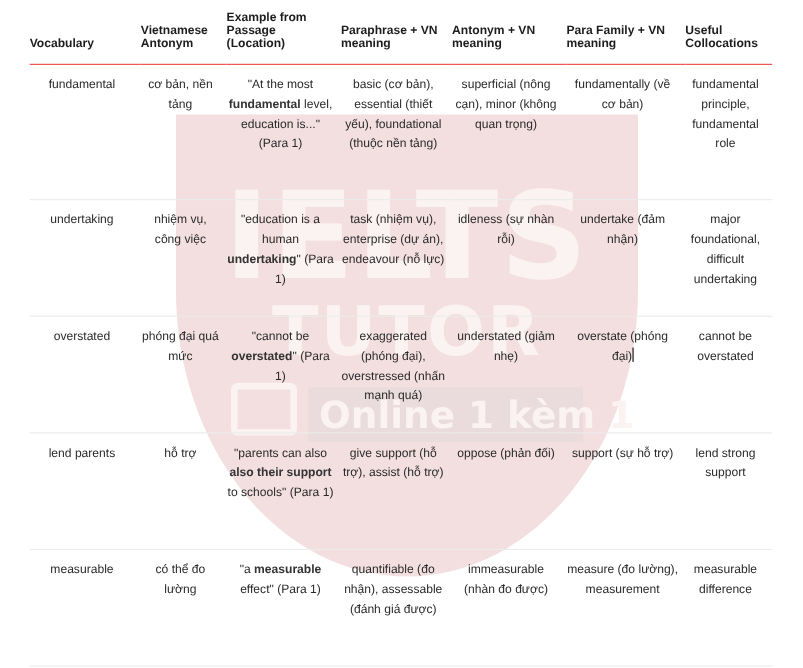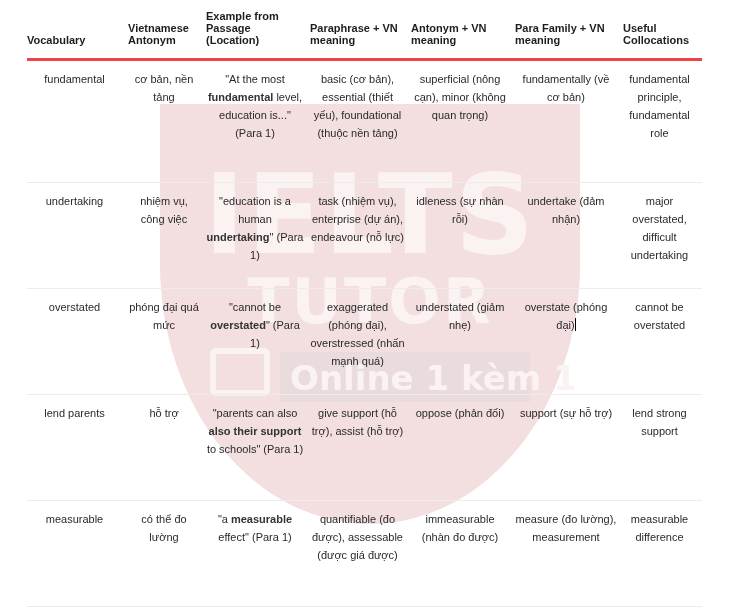--- a/index.html
+++ b/index.html
@@ -37,21 +37,21 @@
       color: #fbf2f2; font-weight: bold; font-family: "DejaVu Sans", sans-serif;
     }
 
     table.vocab {
       position: absolute; left: 27px; top: 0; width: 675px;
       border-collapse: collapse; z-index: 1; table-layout: fixed;
     }
     table.vocab th {
       font-size: 11px; font-weight: bold; text-align: left; vertical-align: bottom;
       line-height: 12px; padding: 10px 4px 12px 0; color: #1d1d1f;
-      border-bottom: 3px solid #ef4444;
+      border-bottom: 1px solid #ef4444;
     }
     table.vocab td {
       font-size: 11px; line-height: 18px; vertical-align: top; text-align: center;
       padding: 9px 6px 10px 0; color: #2a2a2a;
       border-bottom: 1px solid #ececec;
     }
     table.vocab td b { font-weight: bold; color: #333; }
     .col1 { width: 101px; }
     .col2 { width: 78px; }
     .col3 { width: 104px; }
@@ -104,21 +104,21 @@
       <td>fundamentally (về cơ bản)</td>
       <td>fundamental principle, fundamental role</td>
     </tr>
     <tr style="height:106px">
       <td>undertaking</td>
       <td>nhiệm vụ, công việc</td>
       <td><span>"education is a human </span><b>undertaking</b><span>" (Para 1)</span></td>
       <td>task (nhiệm vụ), enterprise (dự án), endeavour (nỗ lực)</td>
       <td>idleness (sự nhàn rỗi)</td>
       <td>undertake (đảm nhận)</td>
-      <td>major overstated, difficult undertaking</td>
+      <td>major foundational, difficult undertaking</td>
     </tr>
     <tr style="height:106px">
       <td>overstated</td>
       <td>phóng đại quá mức</td>
       <td><span>"cannot be </span><b>overstated</b><span>" (Para 1)</span></td>
       <td>exaggerated (phóng đại), overstressed (nhấn mạnh quá)</td>
       <td>understated (giảm nhẹ)</td>
       <td><span>overstate (phóng đại)</span><span class="caret"></span></td>
       <td>cannot be overstated</td>
     </tr>
@@ -128,19 +128,19 @@
       <td><span>"parents can also </span><b>also their support</b><span> to schools" (Para 1)</span></td>
       <td>give support (hỗ trợ), assist (hỗ trợ)</td>
       <td>oppose (phản đối)</td>
       <td>support (sự hỗ trợ)</td>
       <td>lend strong support</td>
     </tr>
     <tr style="height:106px">
       <td>measurable</td>
       <td>có thể đo lường</td>
       <td><span>"a </span><b>measurable</b><span> effect" (Para 1)</span></td>
-      <td>quantifiable (đo được), assessable (được giá được)</td>
+      <td>quantifiable (đo nhận), assessable (đánh giá được)</td>
       <td>immeasurable (nhàn đo được)</td>
       <td>measure (đo lường), measurement</td>
       <td>measurable difference</td>
     </tr>
   </tbody>
 </table>
 
 </body></html>

